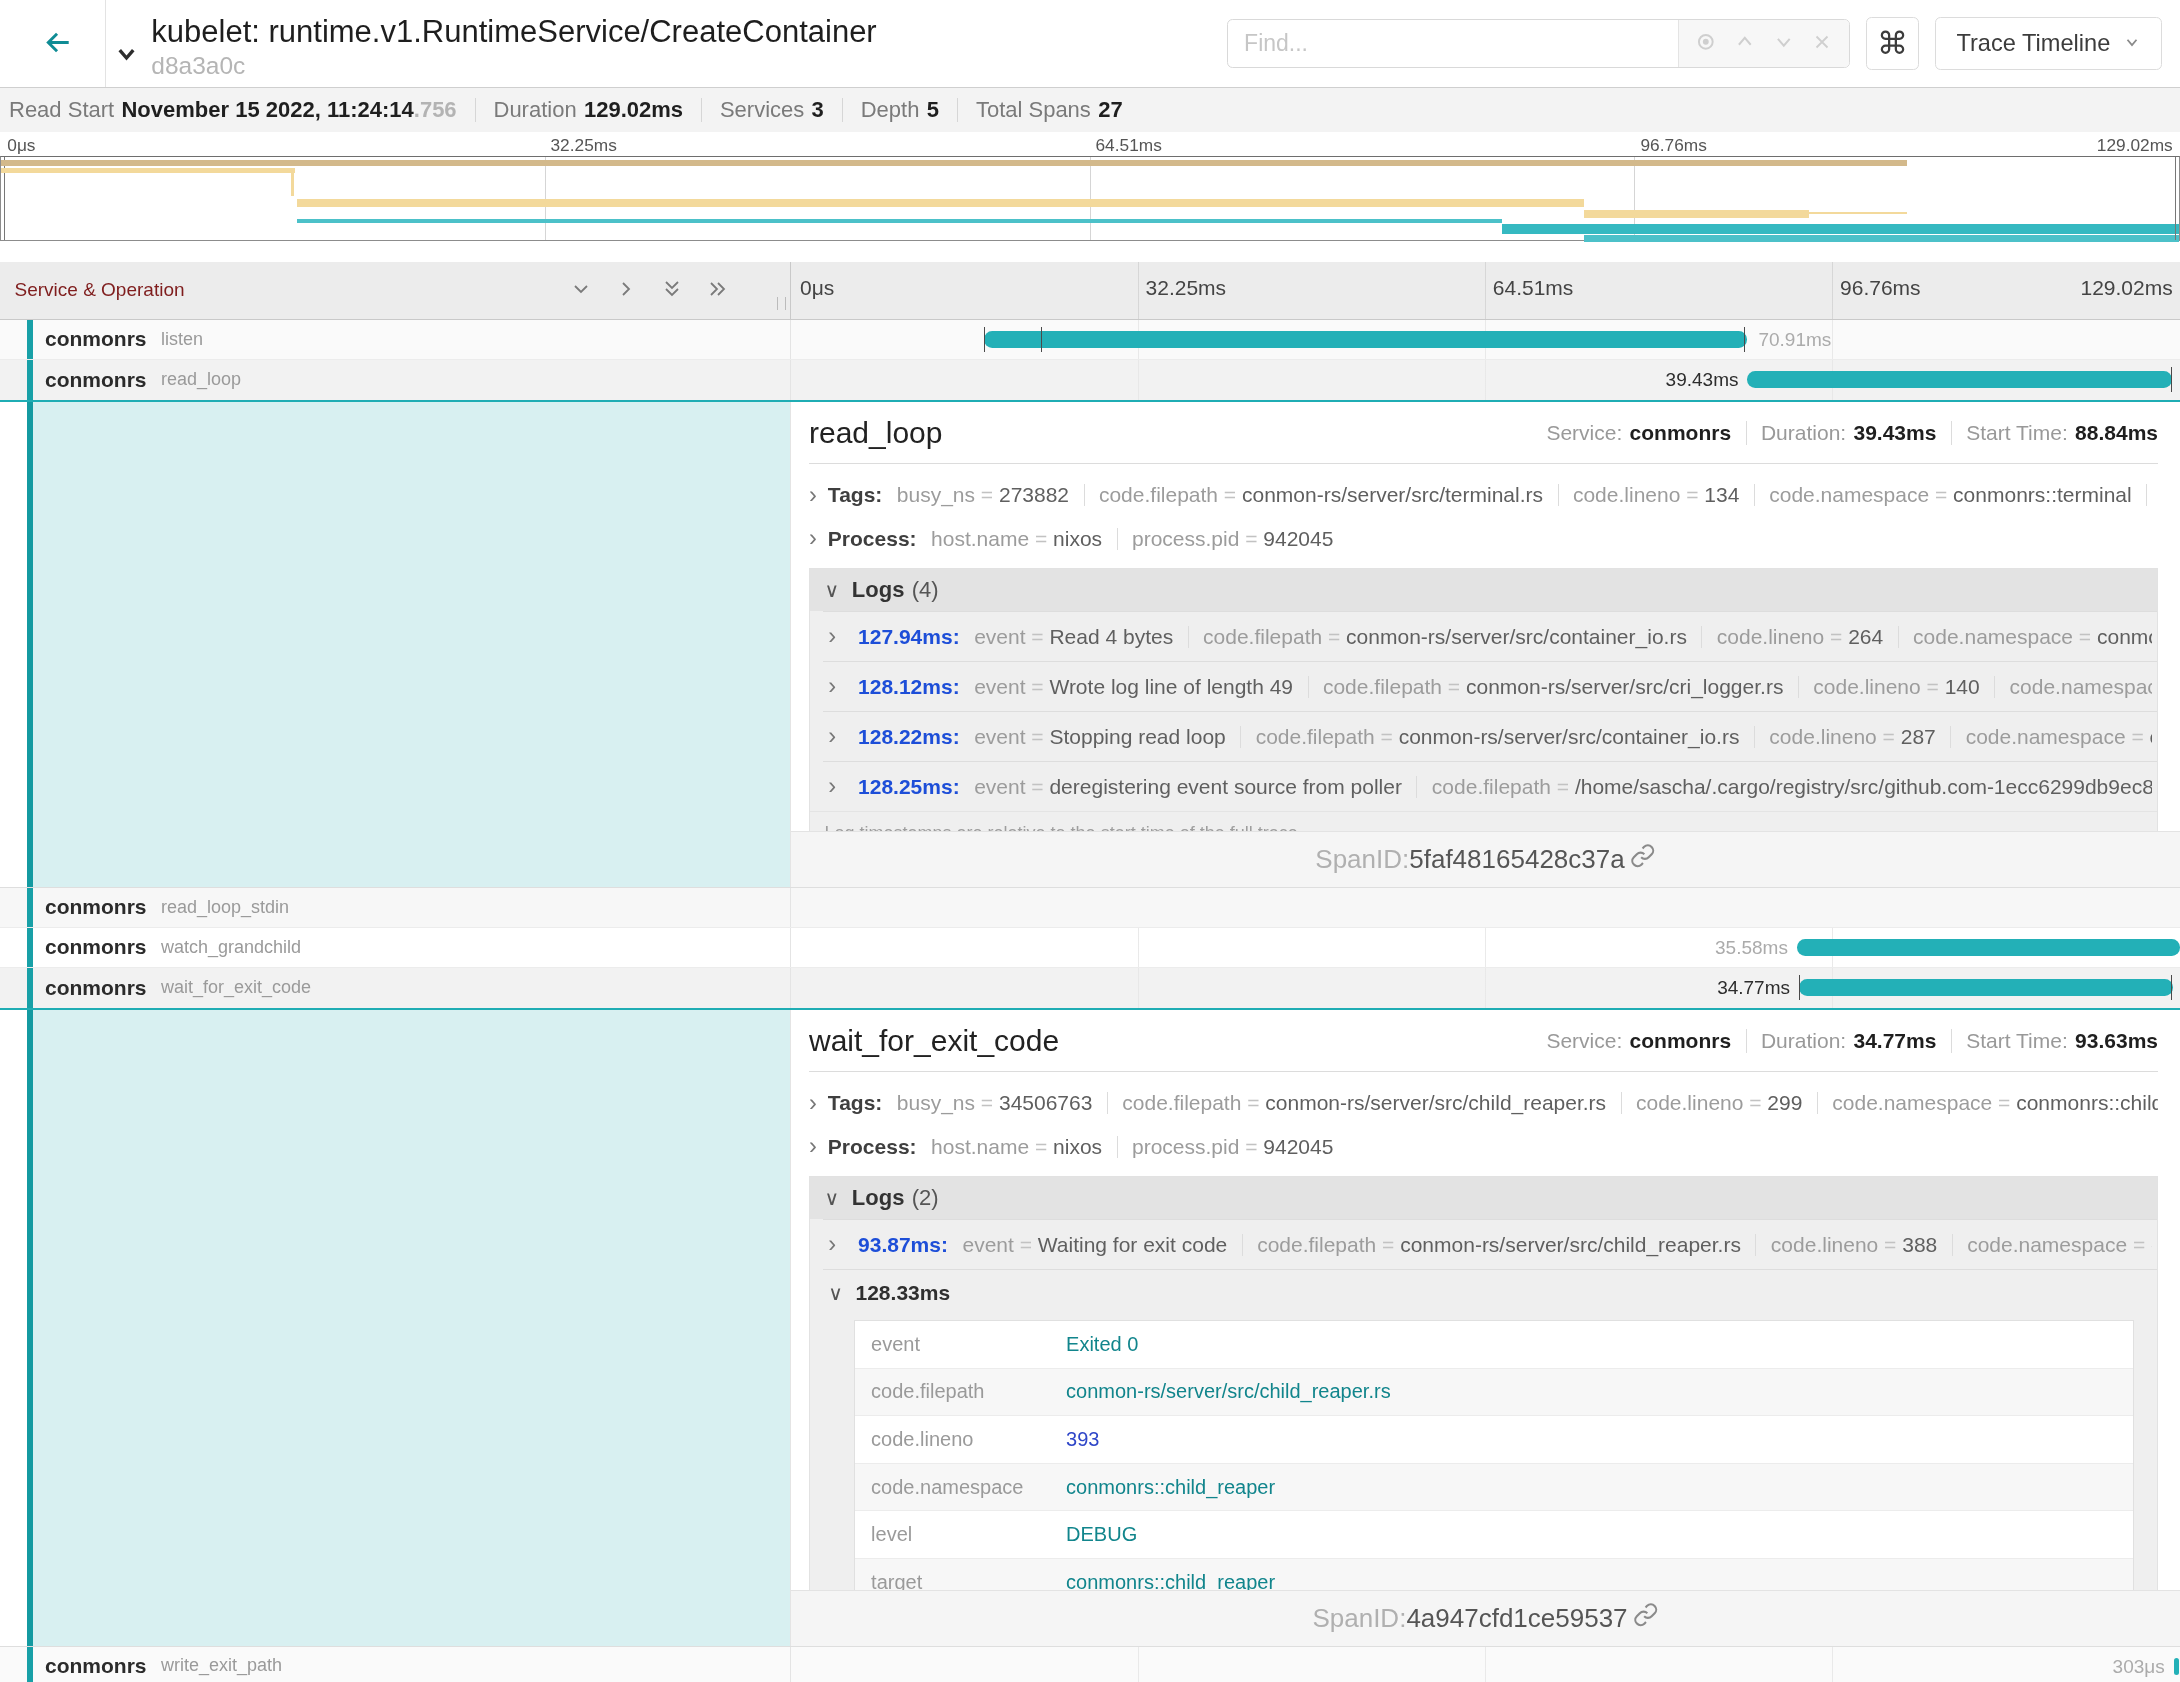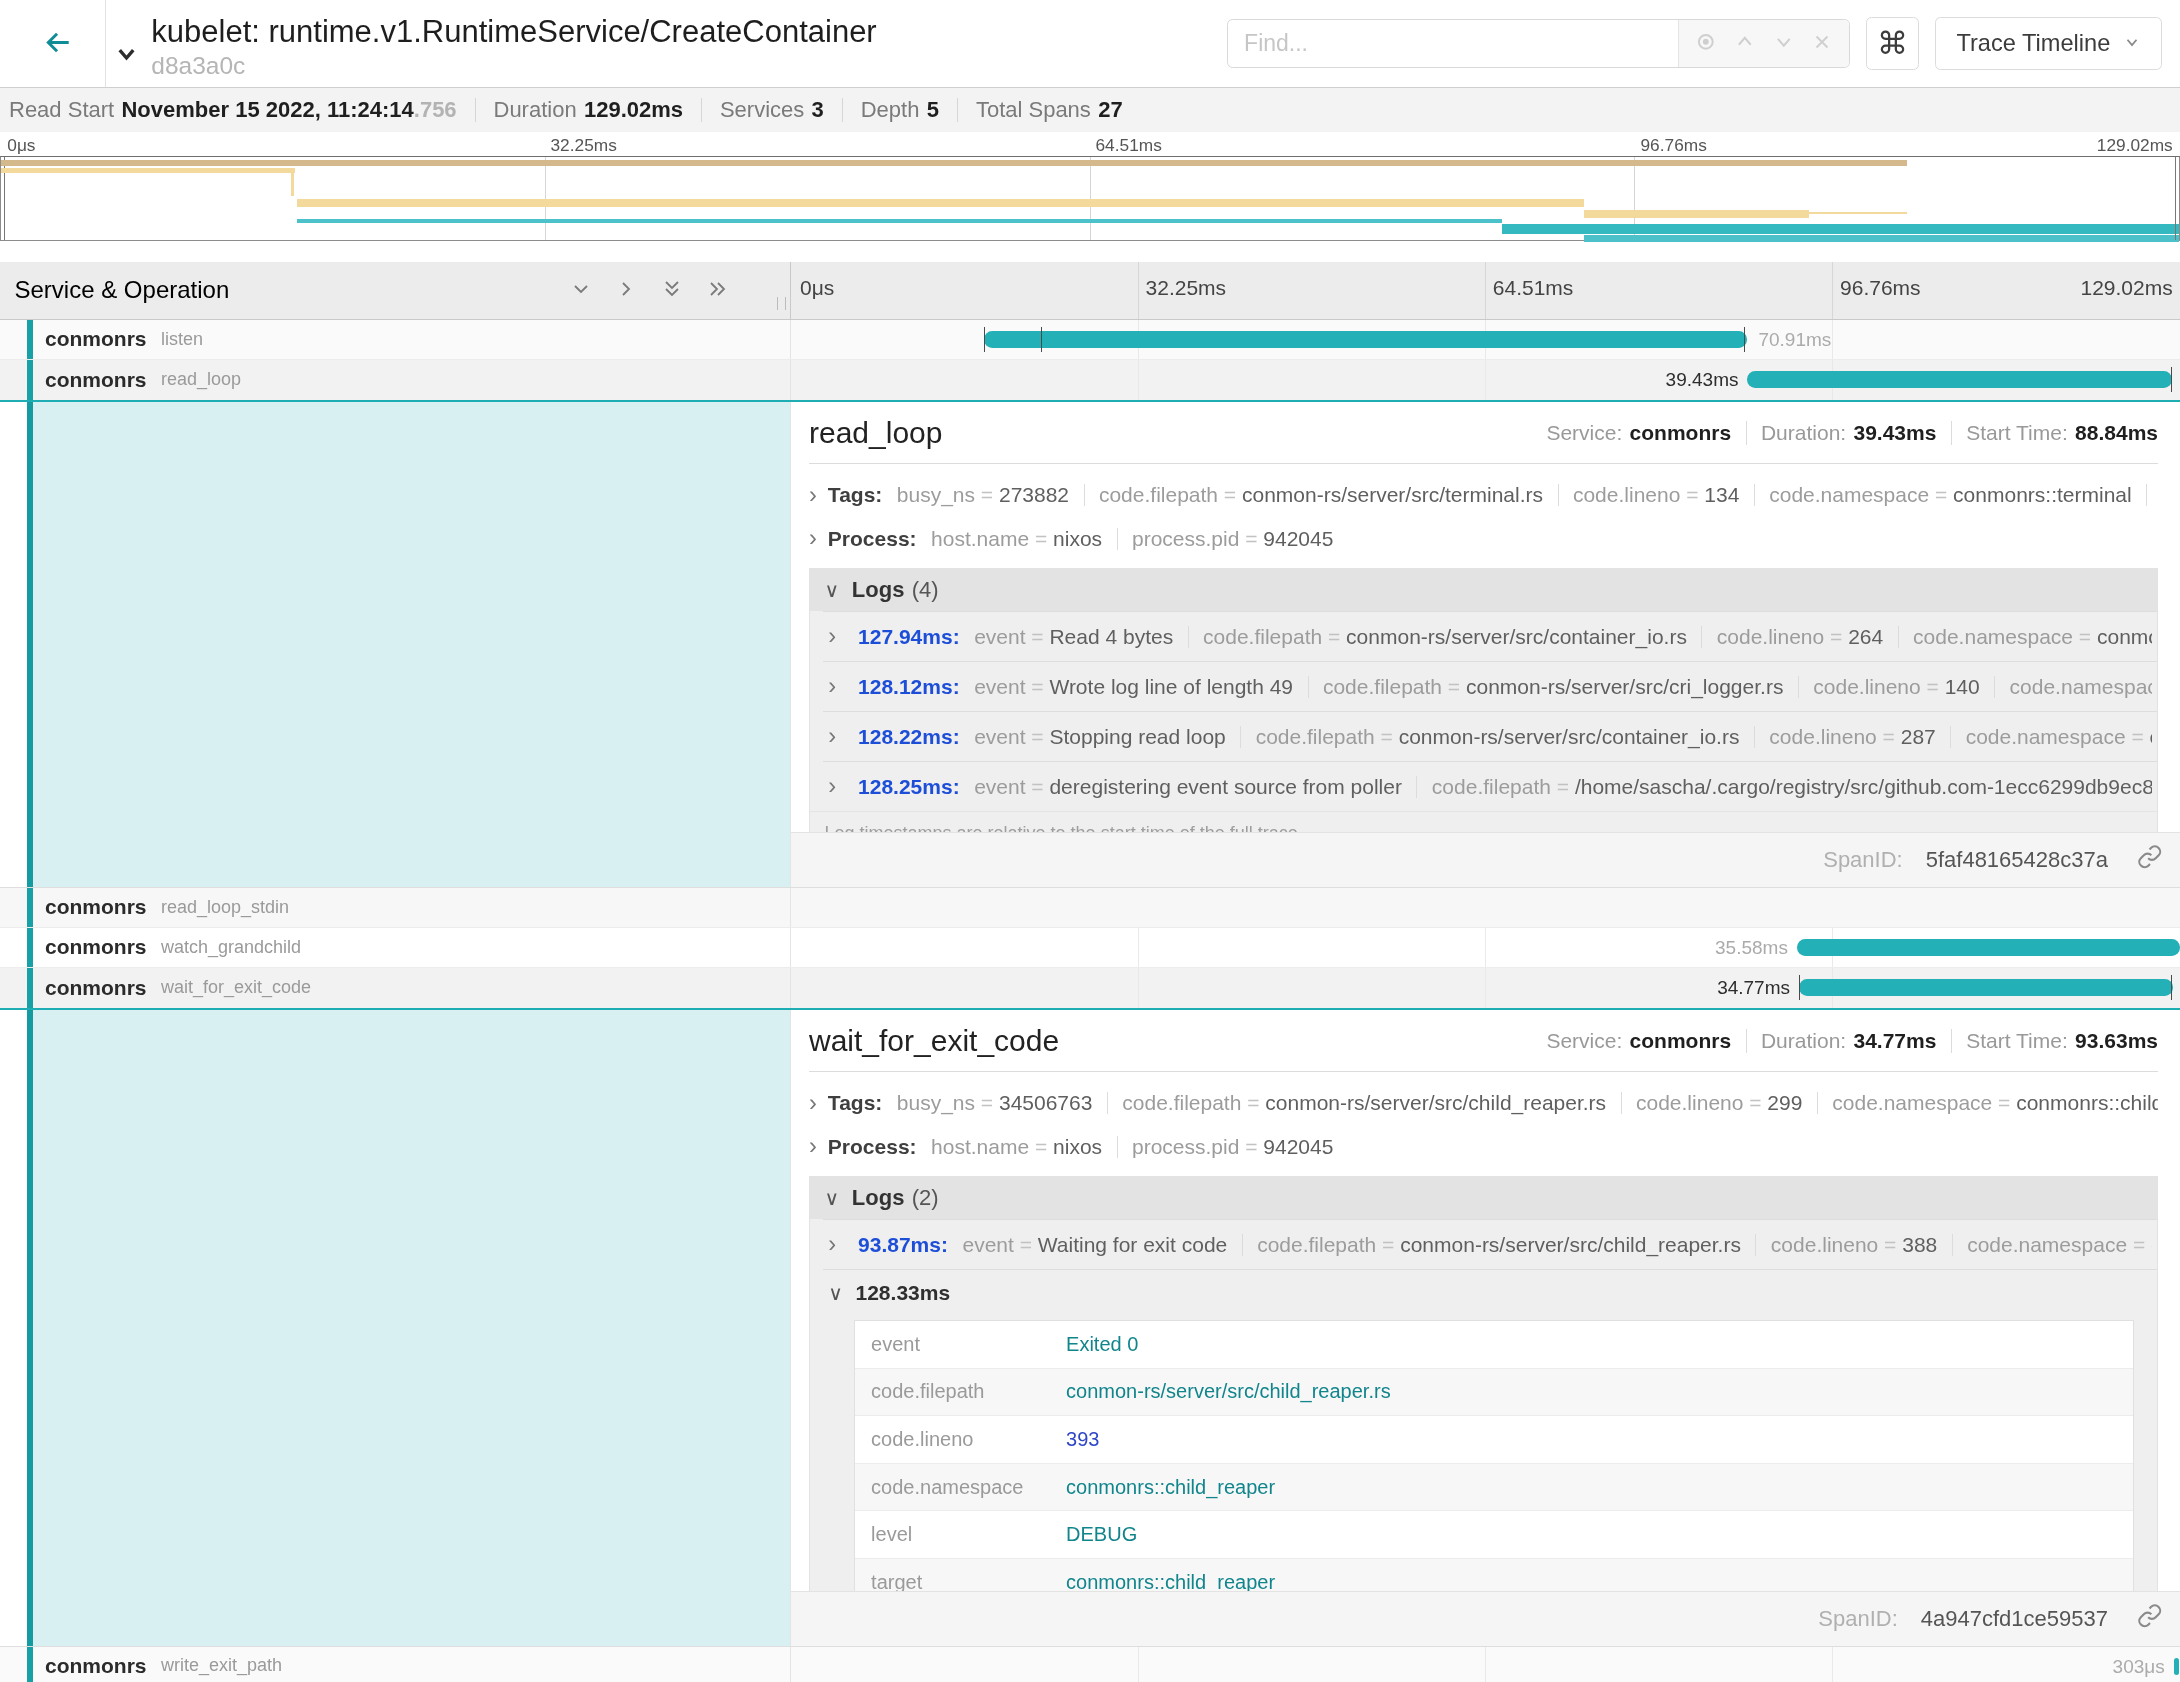--- a/index.html
+++ b/index.html
@@ -43,21 +43,21 @@
   .mm-canvas::before,.mm-canvas::after { content:''; position:absolute; top:0; bottom:0; width:0.9px; background:#777; }
   .mm-canvas::before { left:2.7px; } .mm-canvas::after { right:2.7px; }
   .mm-bar { position:absolute; }
   .mm-tan { background:#f3d99b; } .mm-tanD { background:#d3b98b; }
   .mm-teal { background:#4cc1c9; } .mm-tealD { background:#35b9c1; }
   .mm-gap { height:21px; background:#fff; }
   
   .colhead { display:flex; height:58px; background:#ececec; border-bottom:0.9px solid #c9c9c9; }
   .colhead-left { width:791px; flex:none; display:flex; align-items:center; padding:0 14.5px;
     border-right:0.9px solid #c9c9c9; position:relative; }
-  .colhead-title { font-size:24px; color:#000000; flex:1; }
+  .colhead-title { font-size:19px; color:#7f1d1d; flex:1; }
   .ch-icons { display:flex; align-items:center; gap:23.6px; margin-right:47px; }
   .ch-icons svg { cursor:pointer; }
   .grip { position:absolute; right:3.6px; bottom:9px; width:9px; height:12.7px;
     border-left:1.8px solid #bbb; border-right:1.8px solid #bbb; }
   .colhead-right { flex:1; position:relative; font-size:21px; color:#444;
     background-image:linear-gradient(#d4d4d4,#d4d4d4),linear-gradient(#d4d4d4,#d4d4d4),linear-gradient(#d4d4d4,#d4d4d4);
     background-repeat:no-repeat; background-size:0.9px 100%; background-position:25% 0,50% 0,75% 0; }
   .tl-tick { position:absolute; top:14.5px; white-space:nowrap; }
   
   .row { display:flex; height:40px; border-bottom:0.9px solid #ececec; cursor:pointer; }
@@ -109,21 +109,21 @@
   .log-exp-head b { color:#2f2f2f; }
   .kv-table { margin:14.5px 18px 3.6px 25.5px; background:#fff; border:0.9px solid #e0e0e0; }
   .kv-row { display:flex; align-items:center; padding:11.8px 16.4px; border-bottom:0.9px solid #ececec; font-size:20px; }
   .kv-row:last-child { border-bottom:none; }
   .kv-row:nth-child(even) { background:#f7f7f7; }
   .kv-k { width:195px; flex:none; color:#9a9a9a; }
   .kv-v { font-family:Liberation Sans, sans-serif; color:#11858c;text-align:center; }
   .kv-v.num { color:#2f46c8; }
   .logs-note { padding:11px 14.5px 12.7px; font-size:18px; color:#9e9e9e; border-top:0.9px solid #e4e4e4; }
   .spanid { background:#f5f5f5; border-top:0.9px solid #e3e3e3; padding:11px 18px; text-align:right;
-    font-size:22px; color:#b0b0b0; display:flex; align-items:center; justify-content:flex-end; gap:23px; }
+    font-size:26px; color:#b0b0b0; display:flex; align-items:center; justify-content:center; gap:0; }
   .sid { color:#555; }
   .link-icon { cursor:pointer; margin-left:5.5px; }
   .row-last { border-bottom:2.7px solid #1fadb4; }
 </style>
 </head>
 <body>
 
 <div class="header">
   <div class="back-btn">
     <span>

